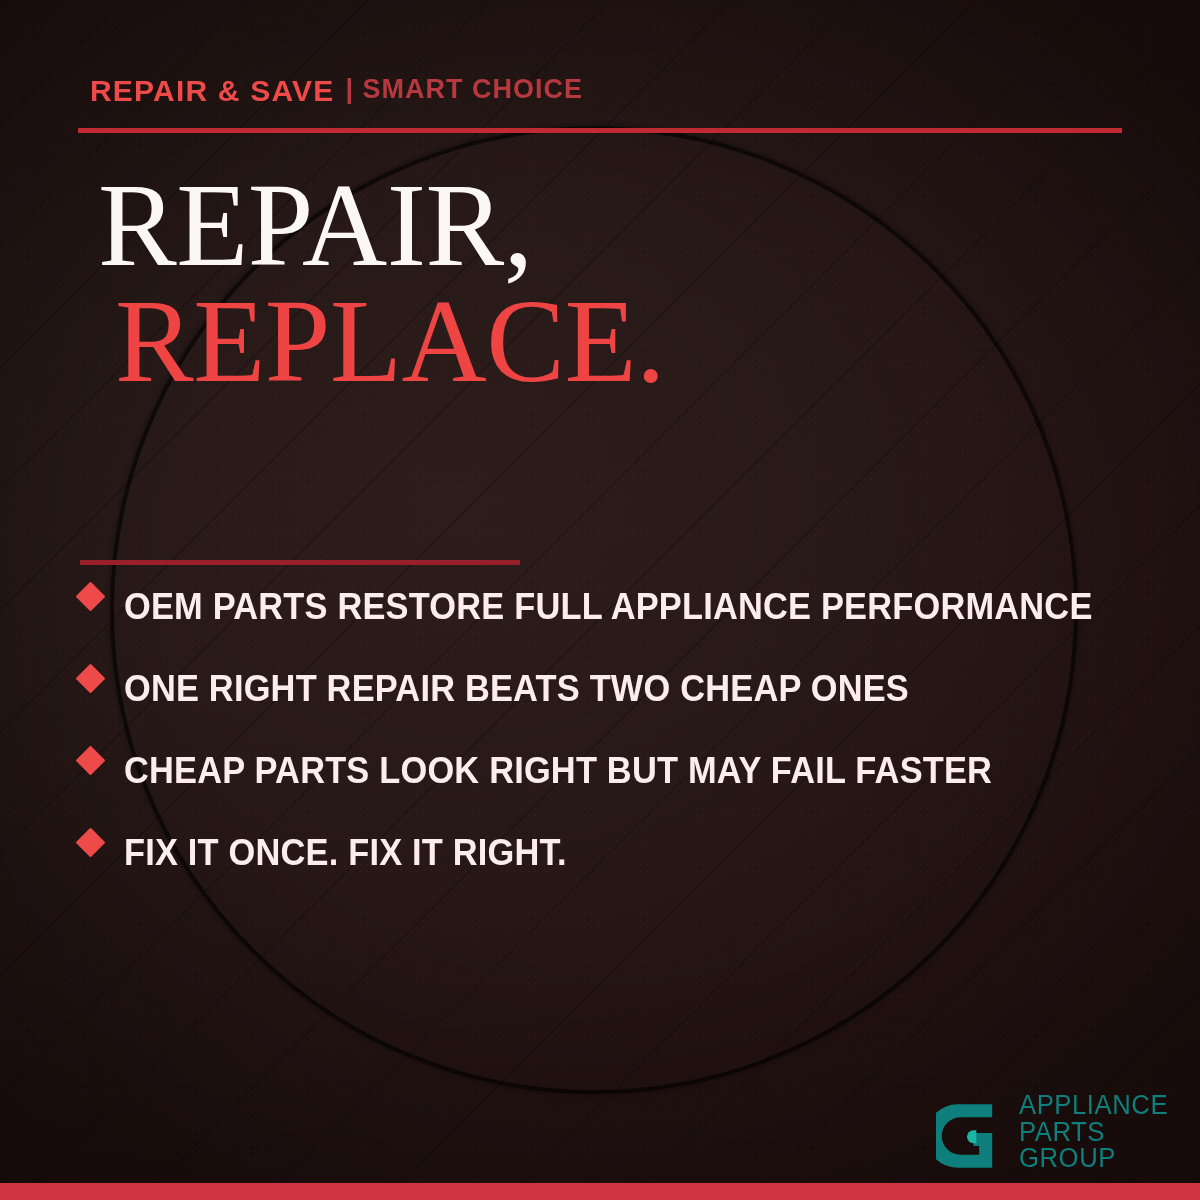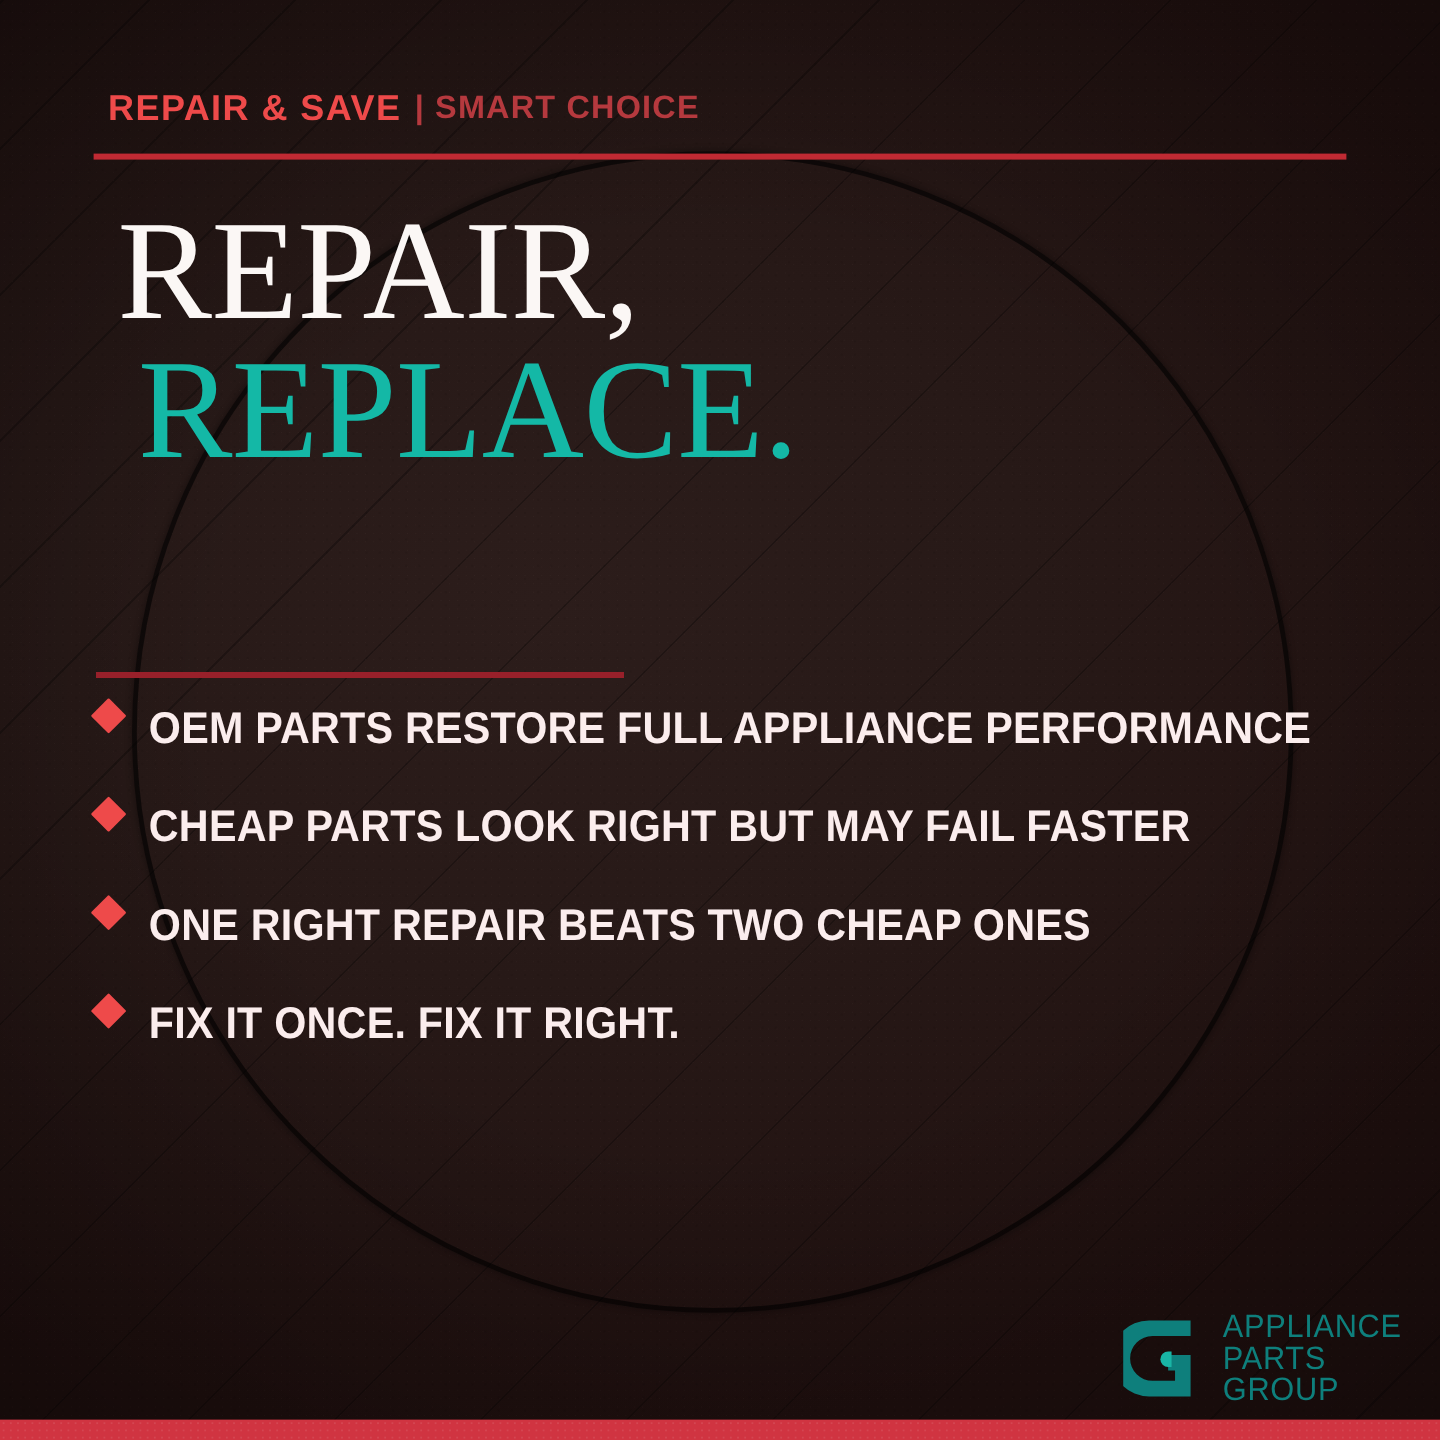--- a/index.html
+++ b/index.html
@@ -116,21 +116,21 @@
     top: 168px;
     font-family: "Liberation Serif", "DejaVu Serif", serif;
     font-weight: normal;
     font-size: 118px;
     line-height: 0.98;
     letter-spacing: -0.5px;
     margin-left: 16px;
   }
   .hl-line { display: block; white-space: nowrap; }
   .hl-white { color: #FBF7F5; }
-  .hl-red   { color: #14b8a6; padding-left: 17px; }
+  .hl-red   { color: #ef4444; padding-left: 17px; }
 
   .rule-mid {
     position: absolute;
     left: 80px;
     top: 560px;
     width: 440px;
     height: 5px;
     background: #98202A;
   }
 
@@ -164,21 +164,21 @@
     transform: scaleX(0.93);
     transform-origin: left center;
   }
 
   
   .logo {
     position: absolute;
     right: 24px;
     bottom: 28px;
     display: flex;
-    align-items: center;
+    align-items: flex-end;
     gap: 11px;
   }
 
   .logo-mark {
     width: 72px;
     height: 72px;
     flex: none;
   }
 
   .logo-words {
@@ -242,26 +242,26 @@
 
     <div class="bullets">
 
       <div class="bullet-row">
         <span class="diamond"></span>
         <span class="bullet-text">OEM PARTS RESTORE FULL APPLIANCE PERFORMANCE</span>
       </div>
 
       <div class="bullet-row">
         <span class="diamond"></span>
+        <span class="bullet-text">ONE RIGHT REPAIR BEATS TWO CHEAP ONES</span>
+      </div>
+
+      <div class="bullet-row">
+        <span class="diamond"></span>
         <span class="bullet-text">CHEAP PARTS LOOK RIGHT BUT MAY FAIL FASTER</span>
-      </div>
-
-      <div class="bullet-row">
-        <span class="diamond"></span>
-        <span class="bullet-text">ONE RIGHT REPAIR BEATS TWO CHEAP ONES</span>
       </div>
 
       <div class="bullet-row">
         <span class="diamond"></span>
         <span class="bullet-text">FIX IT ONCE. FIX IT RIGHT.</span>
       </div>
 
     </div>
 
     <div class="logo">

